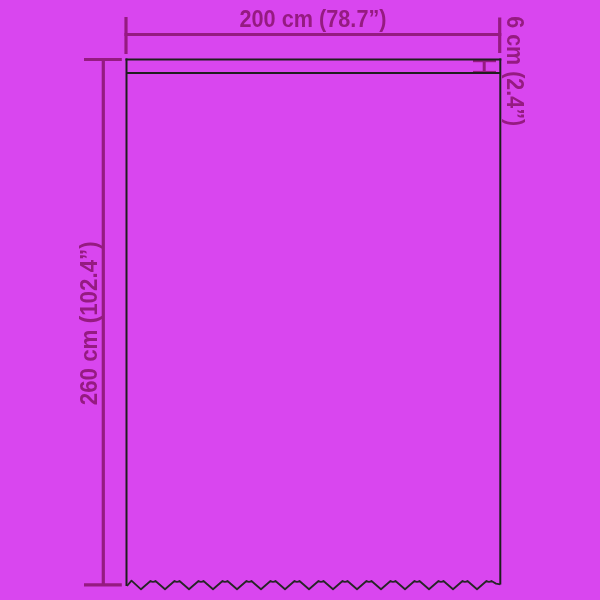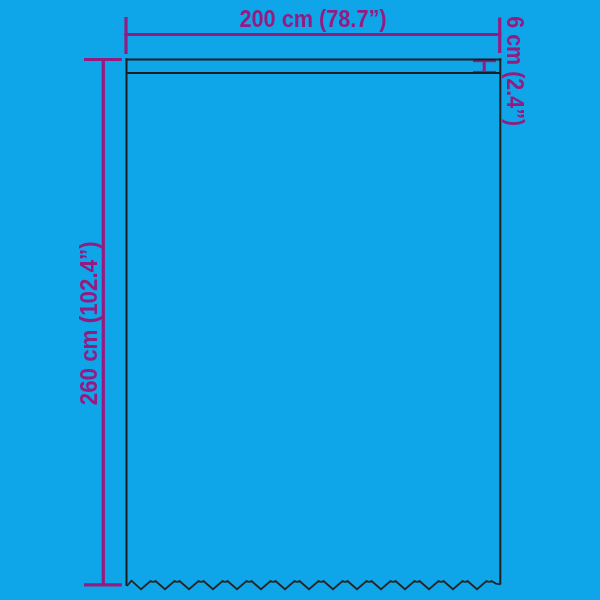--- a/index.html
+++ b/index.html
@@ -1,16 +1,16 @@
 <!DOCTYPE html>
 <html><head>
 <meta charset="utf-8">
 <style>
   html,body{margin:0;padding:0;background:#fdfdfd;}
-  #stage{position:relative;width:600px;height:600px;background:#0ea5e9;overflow:hidden;}
+  #stage{position:relative;width:600px;height:600px;background:#d946ef;overflow:hidden;}
   svg{display:block;}
   text{font-family:"Liberation Sans",sans-serif;font-weight:bold;fill:#951b81;}
 </style>
 </head>
 <body>
 
 <div id="stage">
 <svg width="600" height="600" viewBox="0 0 600 600">
 
   <g>

